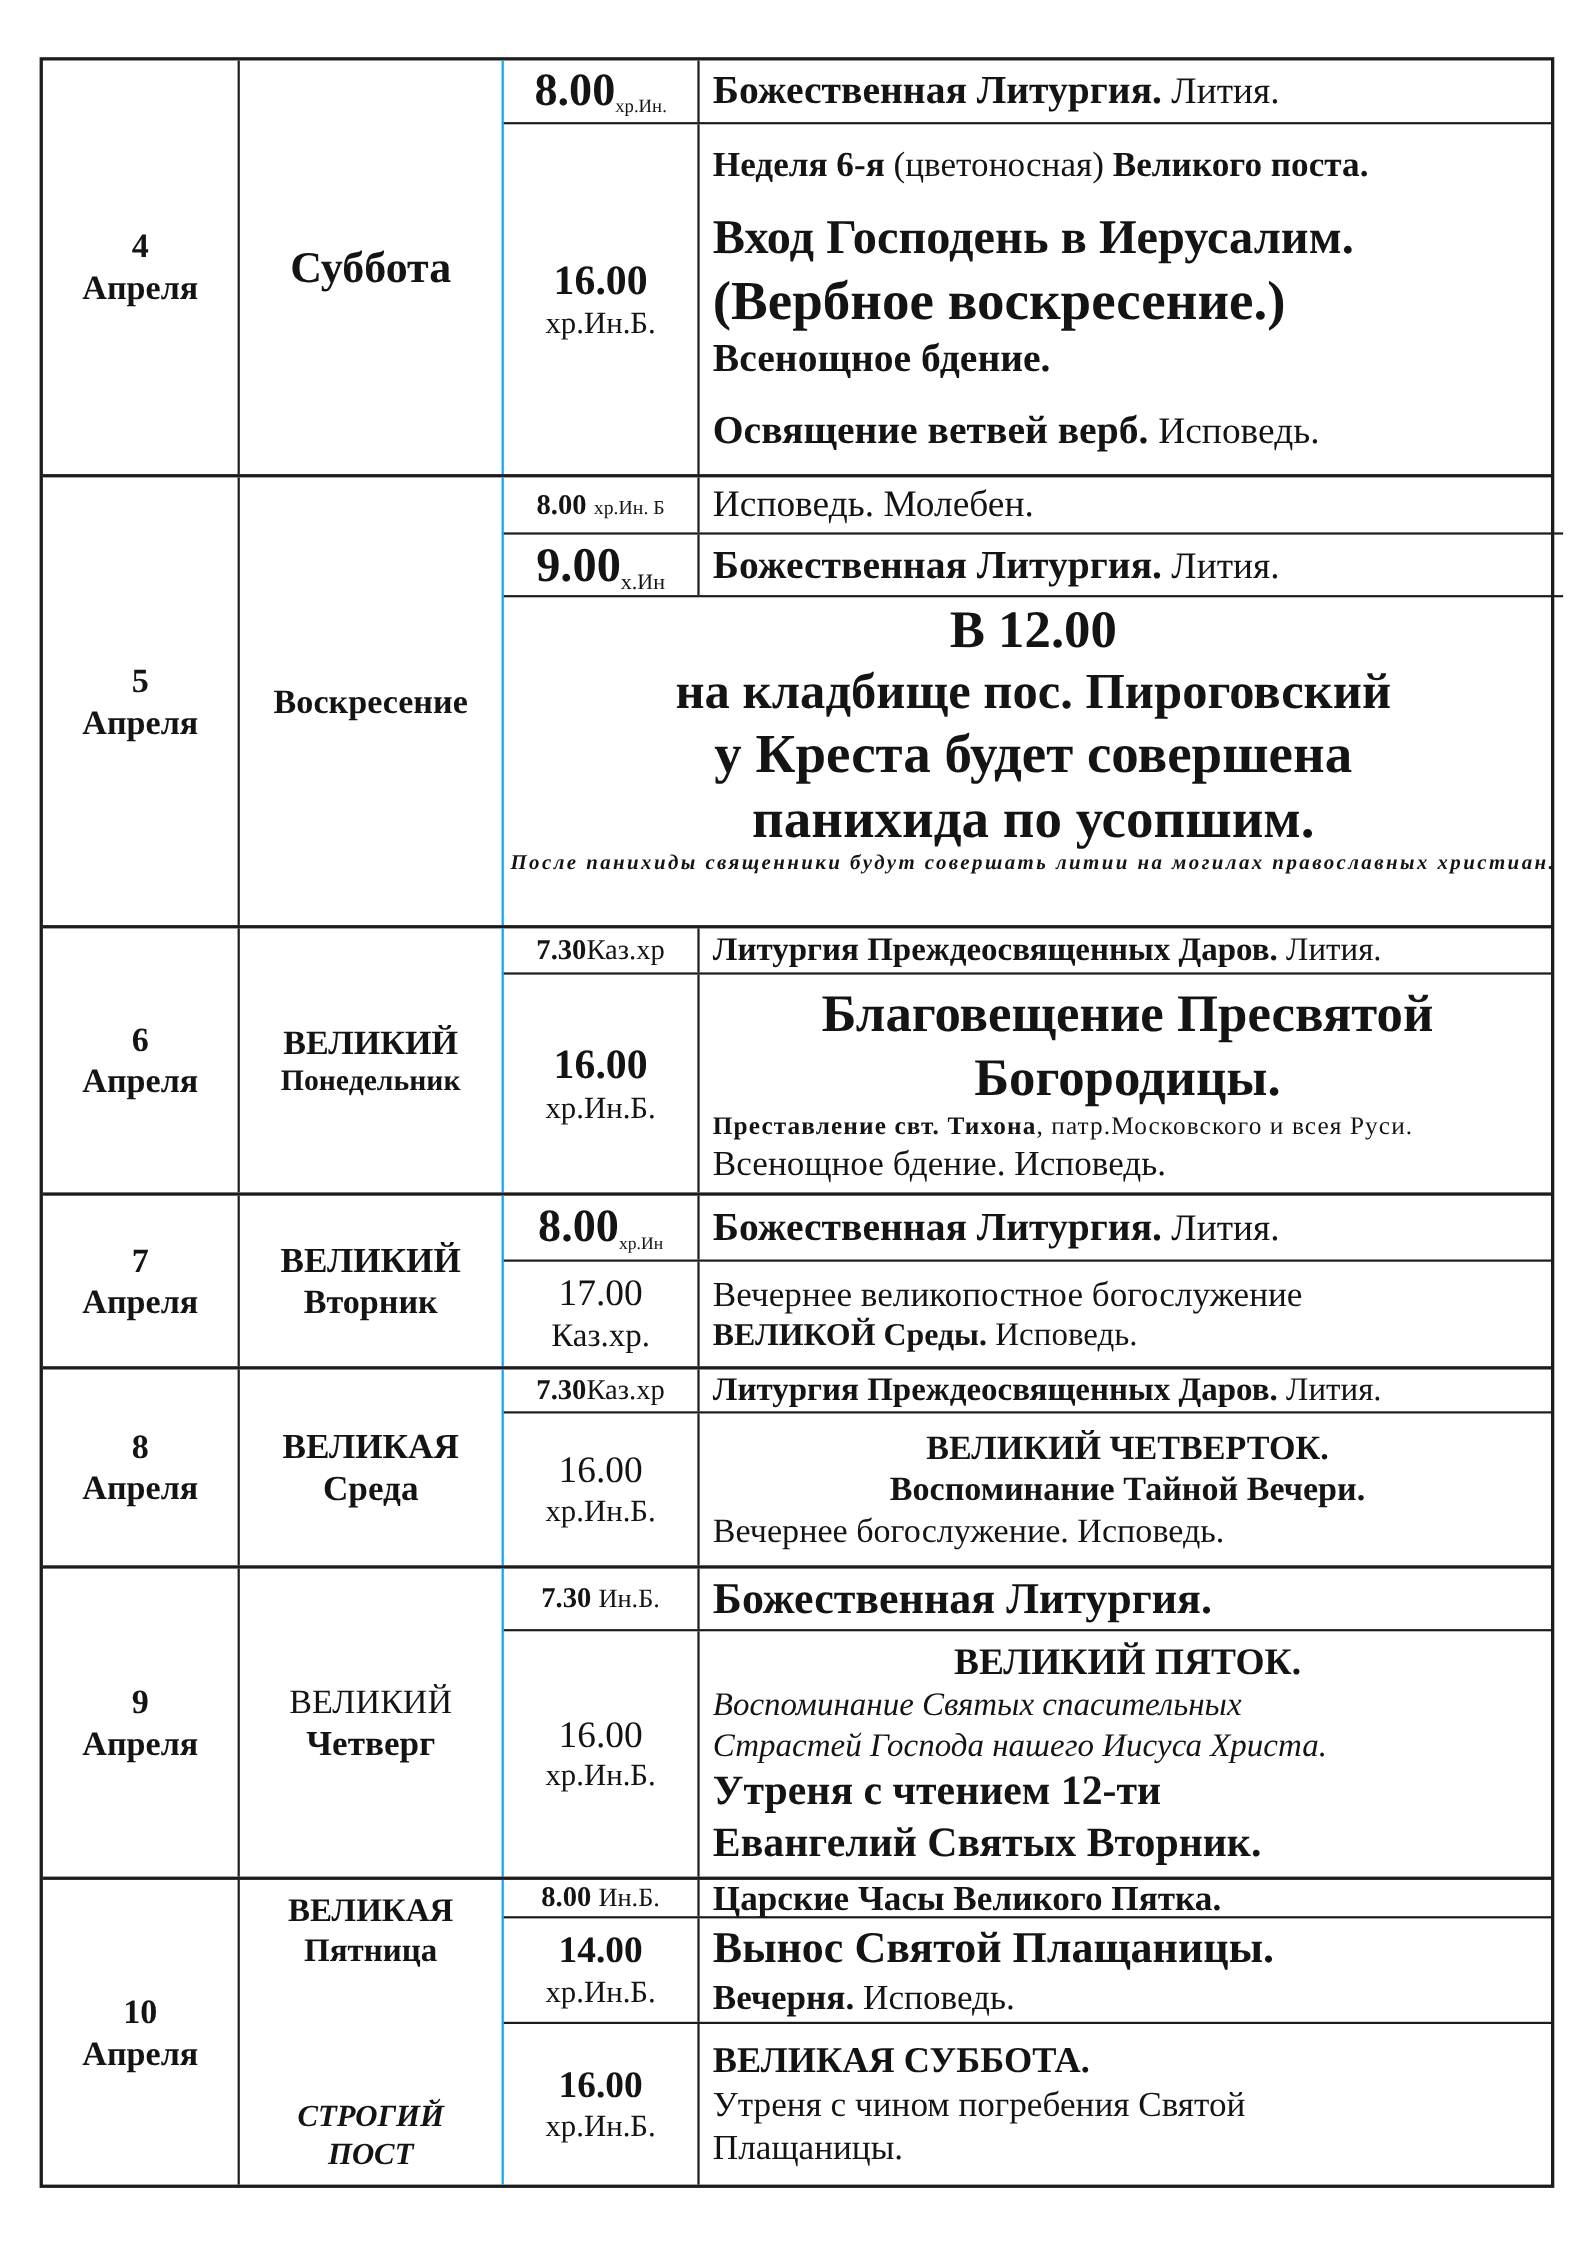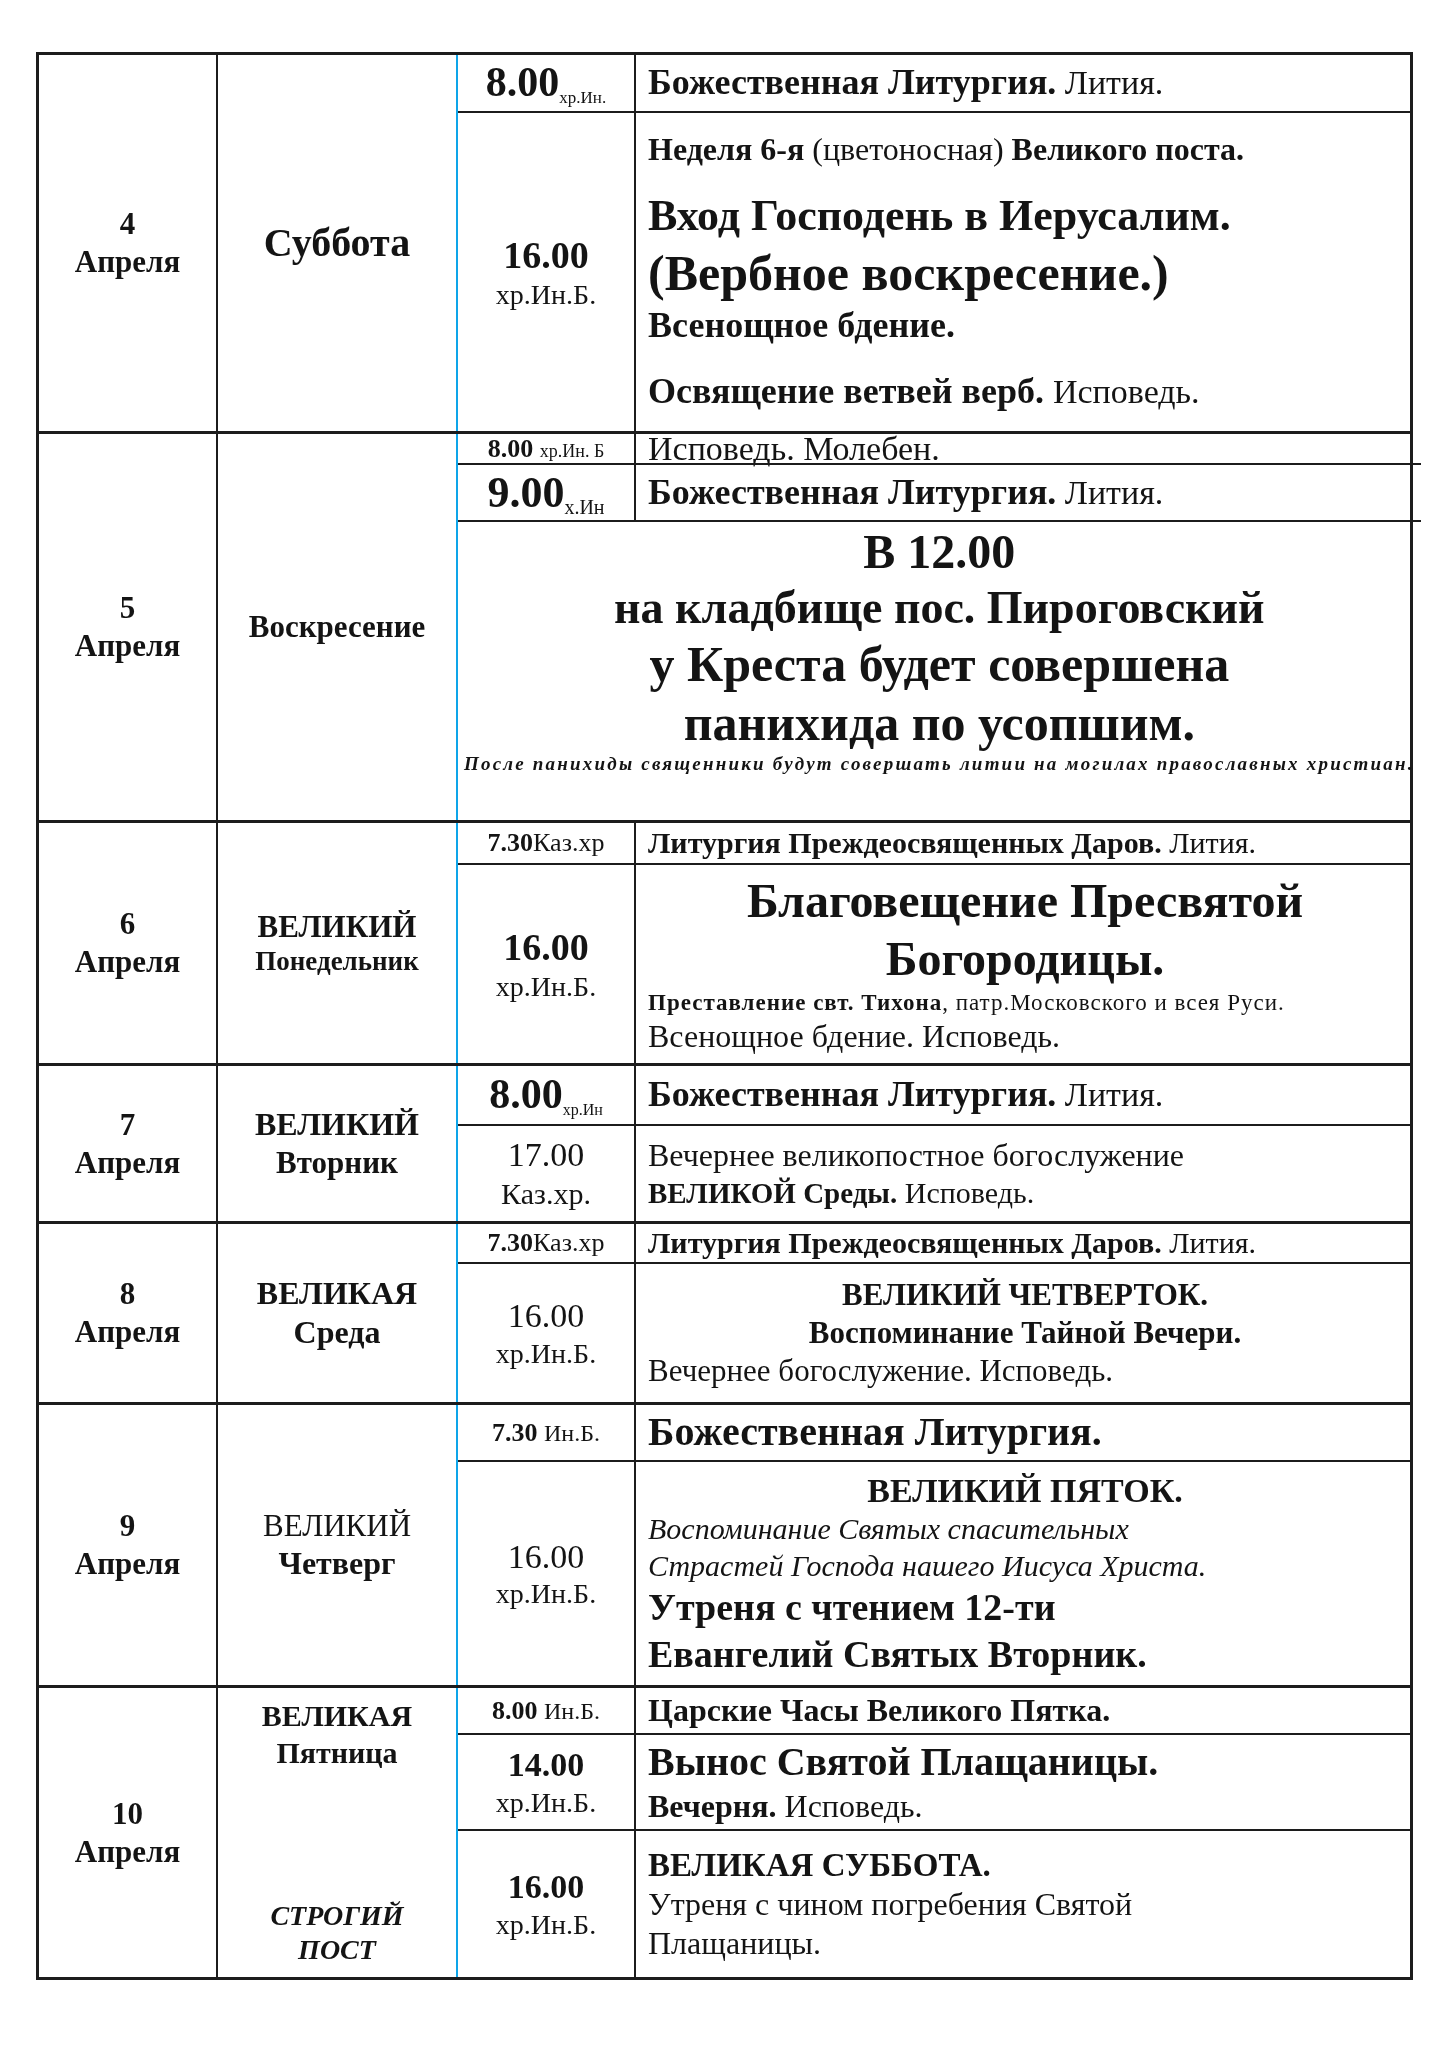--- a/index.html
+++ b/index.html
@@ -100,21 +100,21 @@
       </div>
       <div class="rowgroup">
         <div class="cell-date">
           <div class="line"><span class="b s31">5</span></div>
           <div class="line"><span class="b s31">Апреля</span></div>
         </div>
         <div class="cell-day">
           <div class="line"><span class="b s31">Воскресение</span></div>
         </div>
         <div class="services">
-          <div class="service" style="height: 29px;">
+          <div class="service" style="height: 50px;">
             <div class="cell-time">
               <div class="line"><span class="b s26">8.00 </span><span class="s18">хр.Ин. Б</span></div>
             </div>
             <div class="cell-desc">
               <div class="line"><span class="s34">Исповедь. Молебен.</span></div>
             </div>
           </div>
           <div class="service" style="height: 57px;">
             <div class="cell-time">
               <div class="line"><span class="b s44">9.00</span><span class="s20 sub">х.Ин</span></div>
@@ -266,21 +266,21 @@
           <div class="line"><span class="b s31">Апреля</span></div>
         </div>
         <div class="cell-day">
           <div class="line"><span class="b s30">ВЕЛИКАЯ</span></div>
           <div class="line"><span class="b s30">Пятница</span></div>
           <div class="spacer grow"></div>
           <div class="line"><span class="b i s28">СТРОГИЙ</span></div>
           <div class="line"><span class="b i s28">ПОСТ</span></div>
         </div>
         <div class="services">
-          <div class="service" style="height: 45px;">
+          <div class="service" style="height: 33px;">
             <div class="cell-time">
               <div class="line"><span class="b s26">8.00 </span><span class="s24">Ин.Б.</span></div>
             </div>
             <div class="cell-desc">
               <div class="line"><span class="b s32">Царские Часы Великого Пятка.</span></div>
             </div>
           </div>
           <div class="service" style="height: 96px;">
             <div class="cell-time">
               <div class="line"><span class="b s34">14.00</span></div>

